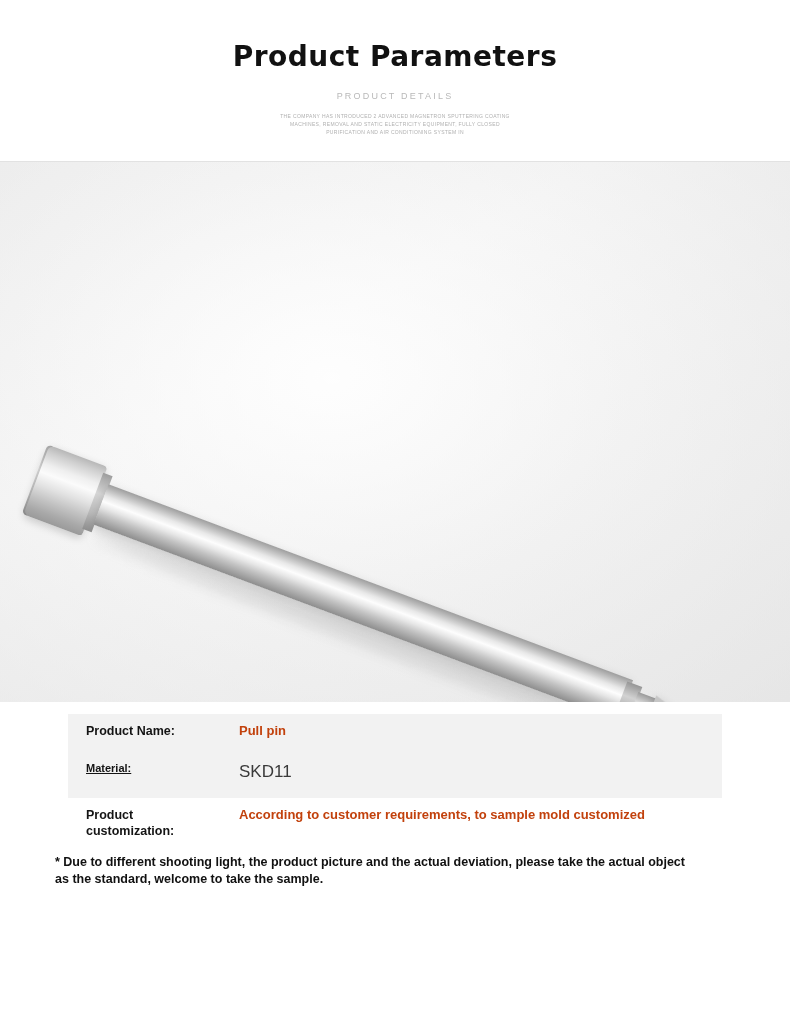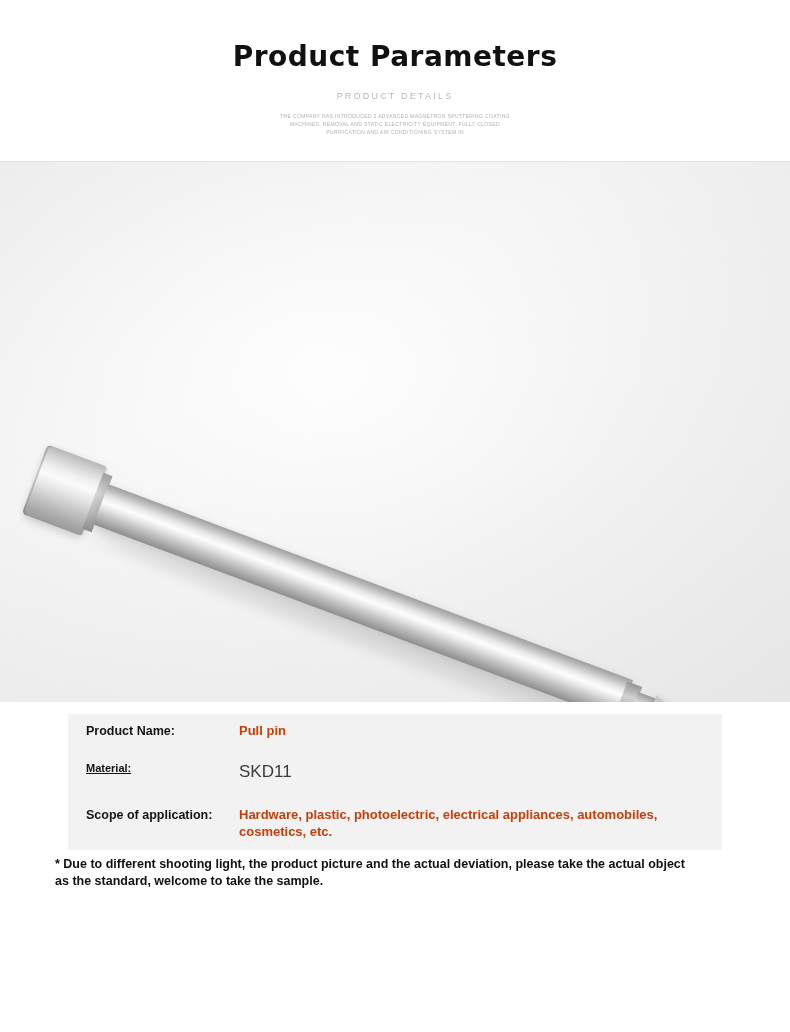--- a/index.html
+++ b/index.html
@@ -230,21 +230,21 @@
     <div class="spec-label">Product Name:</div>
     <div class="spec-value">Pull pin</div>
   </div>
 
 
   <div class="spec-row shaded material tall">
     <div class="spec-label">Material:</div>
     <div class="spec-value">SKD11</div>
   </div>
 
-
-  <div class="spec-row shaded tall">
-    <div class="spec-label">Scope of application:</div>
-    <div class="spec-value">Hardware, plastic, photoelectric, electrical appliances, automobiles, cosmetics, etc.</div>
-  </div>
+  <div class="spec-row tall">
+    <div class="spec-label">Product customization:</div>
+    <div class="spec-value">According to customer requirements, to sample mold customized</div>
+  </div>
+
 
 </div>
 
 <div class="footnote">* Due to different shooting light, the product picture and the actual deviation, please take the actual object as the standard, welcome to take the sample.</div>
 
 </body></html>

